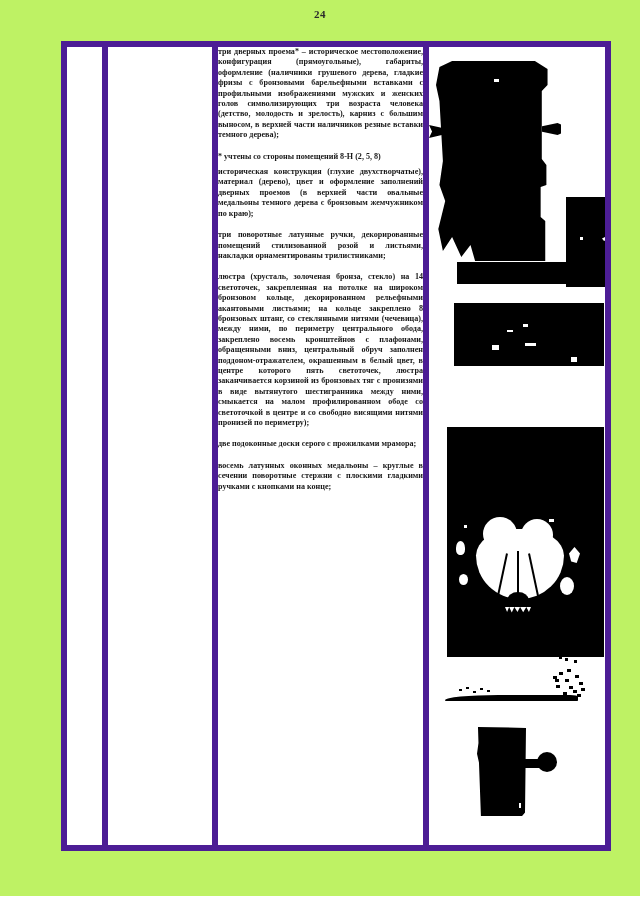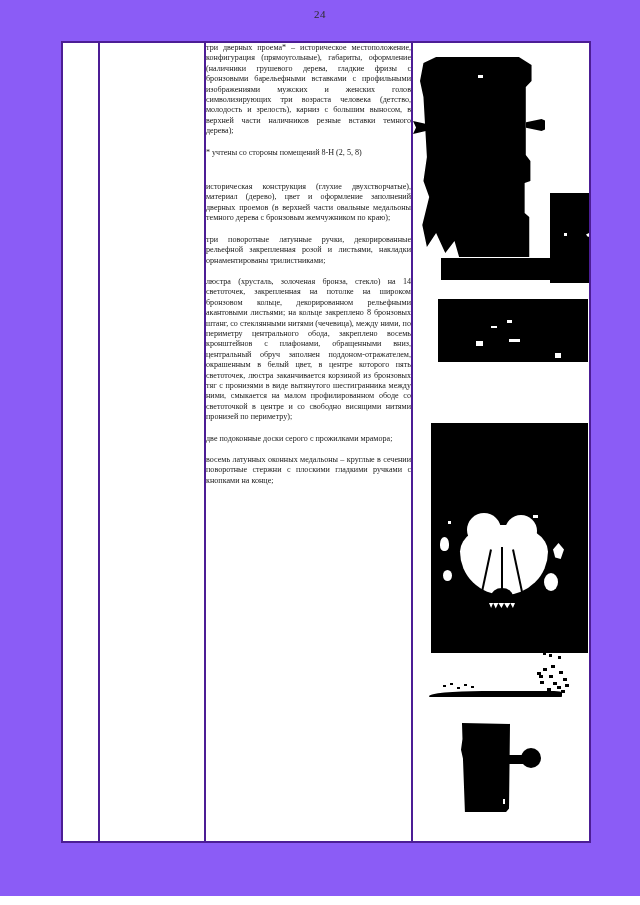--- a/index.html
+++ b/index.html
@@ -8,22 +8,23 @@
     background: #ffffff;
   }
   body {
     font-family: "Liberation Serif", "DejaVu Serif", serif;
     color: #1a1a1a;
   }
   .page {
     position: relative;
     width: 640px;
     height: 896px;
-    background: #8b5cf6;
+    background: #bef264;
     overflow: hidden;
+    font-weight: bold;
   }
   .page-number {
     position: absolute;
     top: 8px;
     left: 0;
     width: 640px;
     text-align: center;
     font-size: 11px;
     letter-spacing: 0.5px;
     color: #2b2b2b;
@@ -32,21 +33,21 @@
   .doc-table {
     position: absolute;
     left: 61px;
     top: 41px;
     width: 520px;
     height: 800px;
     border-collapse: collapse;
     table-layout: fixed;
   }
   .doc-table td {
-    border: 2px solid #4c1d95;
+    border: 6px solid #4c1d95;
     vertical-align: top;
     padding: 0;
     background: #ffffff;
   }
   .col-a { width: 35px; }
   .col-b { width: 104px; }
   .col-text { width: 205px; }
   .col-media { width: 176px; }
 
   .cell-text {
@@ -60,21 +61,21 @@
   p.para {
     margin: 0 0 11px 0;
     font-size: 8.1px;
     line-height: 10.4px;
     text-align: justify;
     text-justify: inter-word;
     color: #181818;
     hyphens: none;
   }
   p.para.note {
-    margin-bottom: 24px;
+    margin-bottom: 5px;
   }
   p.para.gap-lg {
   }
   
   .media-stack {
     position: relative;
     width: 176px;
     height: 798px;
   }
   .photo {
@@ -273,21 +274,21 @@
 
         <td class="col-b"></td>
 
         <td class="col-text cell-text">
           <p class="para">три дверных проема* – историческое местоположение, конфигурация (прямоугольные), габариты, оформление (наличники грушевого дерева, гладкие фризы с бронзовыми барельефными вставками с профильными изображениями мужских и женских голов символизирующих три возраста человека (детство, молодость и зрелость), карниз с большим выносом, в верхней части наличников резные вставки темного дерева);</p>
 
           <p class="para note">* учтены со стороны помещений 8-Н (2, 5, 8)</p>
 
           <p class="para">историческая конструкция (глухие двухстворчатые), материал (дерево), цвет и оформление заполнений дверных проемов (в верхней части овальные медальоны темного дерева с бронзовым жемчужником по краю);</p>
 
-          <p class="para">три поворотные латунные ручки, декорированные рельефной закрепленная розой и листьями, накладки орнаментированы трилистниками;</p>
+          <p class="para">три поворотные латунные ручки, декорированные помещений стилизованной розой и листьями, накладки орнаментированы трилистниками;</p>
 
           <p class="para">люстра (хрусталь, золоченая бронза, стекло) на 14 светоточек, закрепленная на потолке на широком бронзовом кольце, декорированном рельефными акантовыми листьями; на кольце закреплено 8 бронзовых штанг, со стеклянными нитями (чечевица), между ними, по периметру центрального обода, закреплено восемь кронштейнов с плафонами, обращенными вниз, центральный обруч заполнен поддоном-отражателем, окрашенным в белый цвет, в центре которого пять светоточек, люстра заканчивается корзиной из бронзовых тяг с пронизями в виде вытянутого шестигранника между ними, смыкается на малом профилированном ободе со светоточкой в центре и со свободно висящими нитями пронизей по периметру);</p>
 
           <p class="para gap-lg">две подоконные доски серого с прожилками мрамора;</p>
 
           <p class="para">восемь латунных оконных медальоны – круглые в сечении поворотные стержни с плоскими гладкими ручками с кнопками на конце;</p>
         </td>
 
         <td class="col-media cell-media">
           <div class="media-stack">

